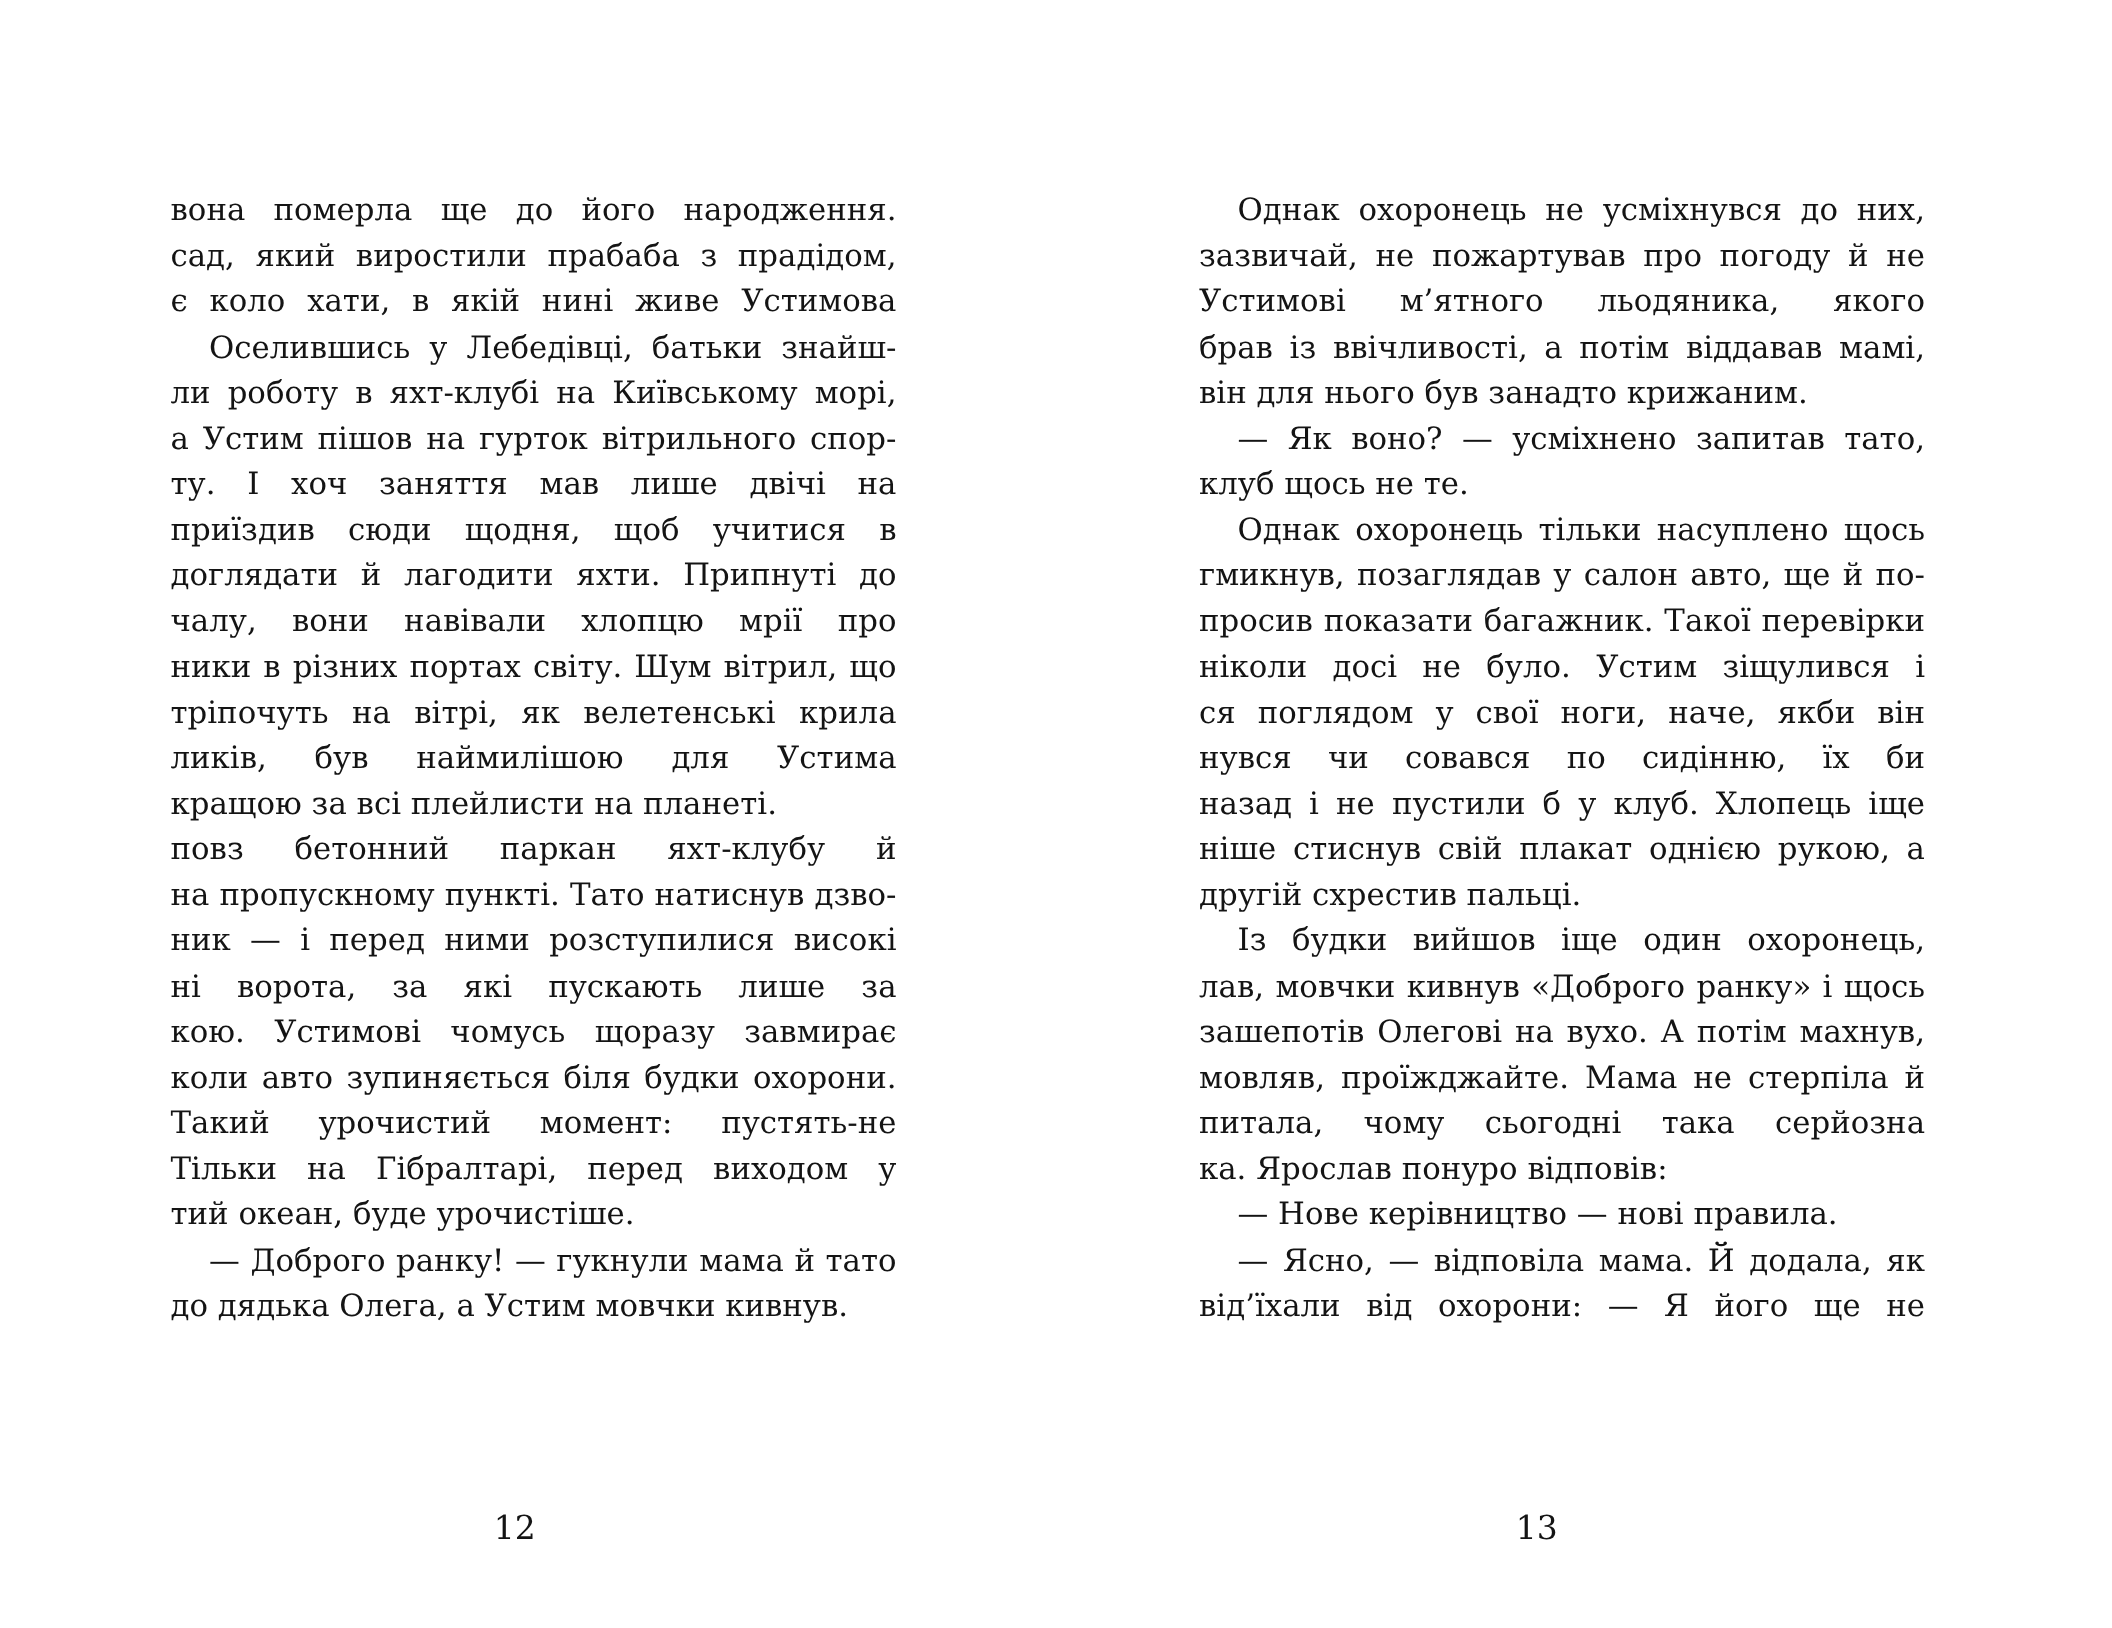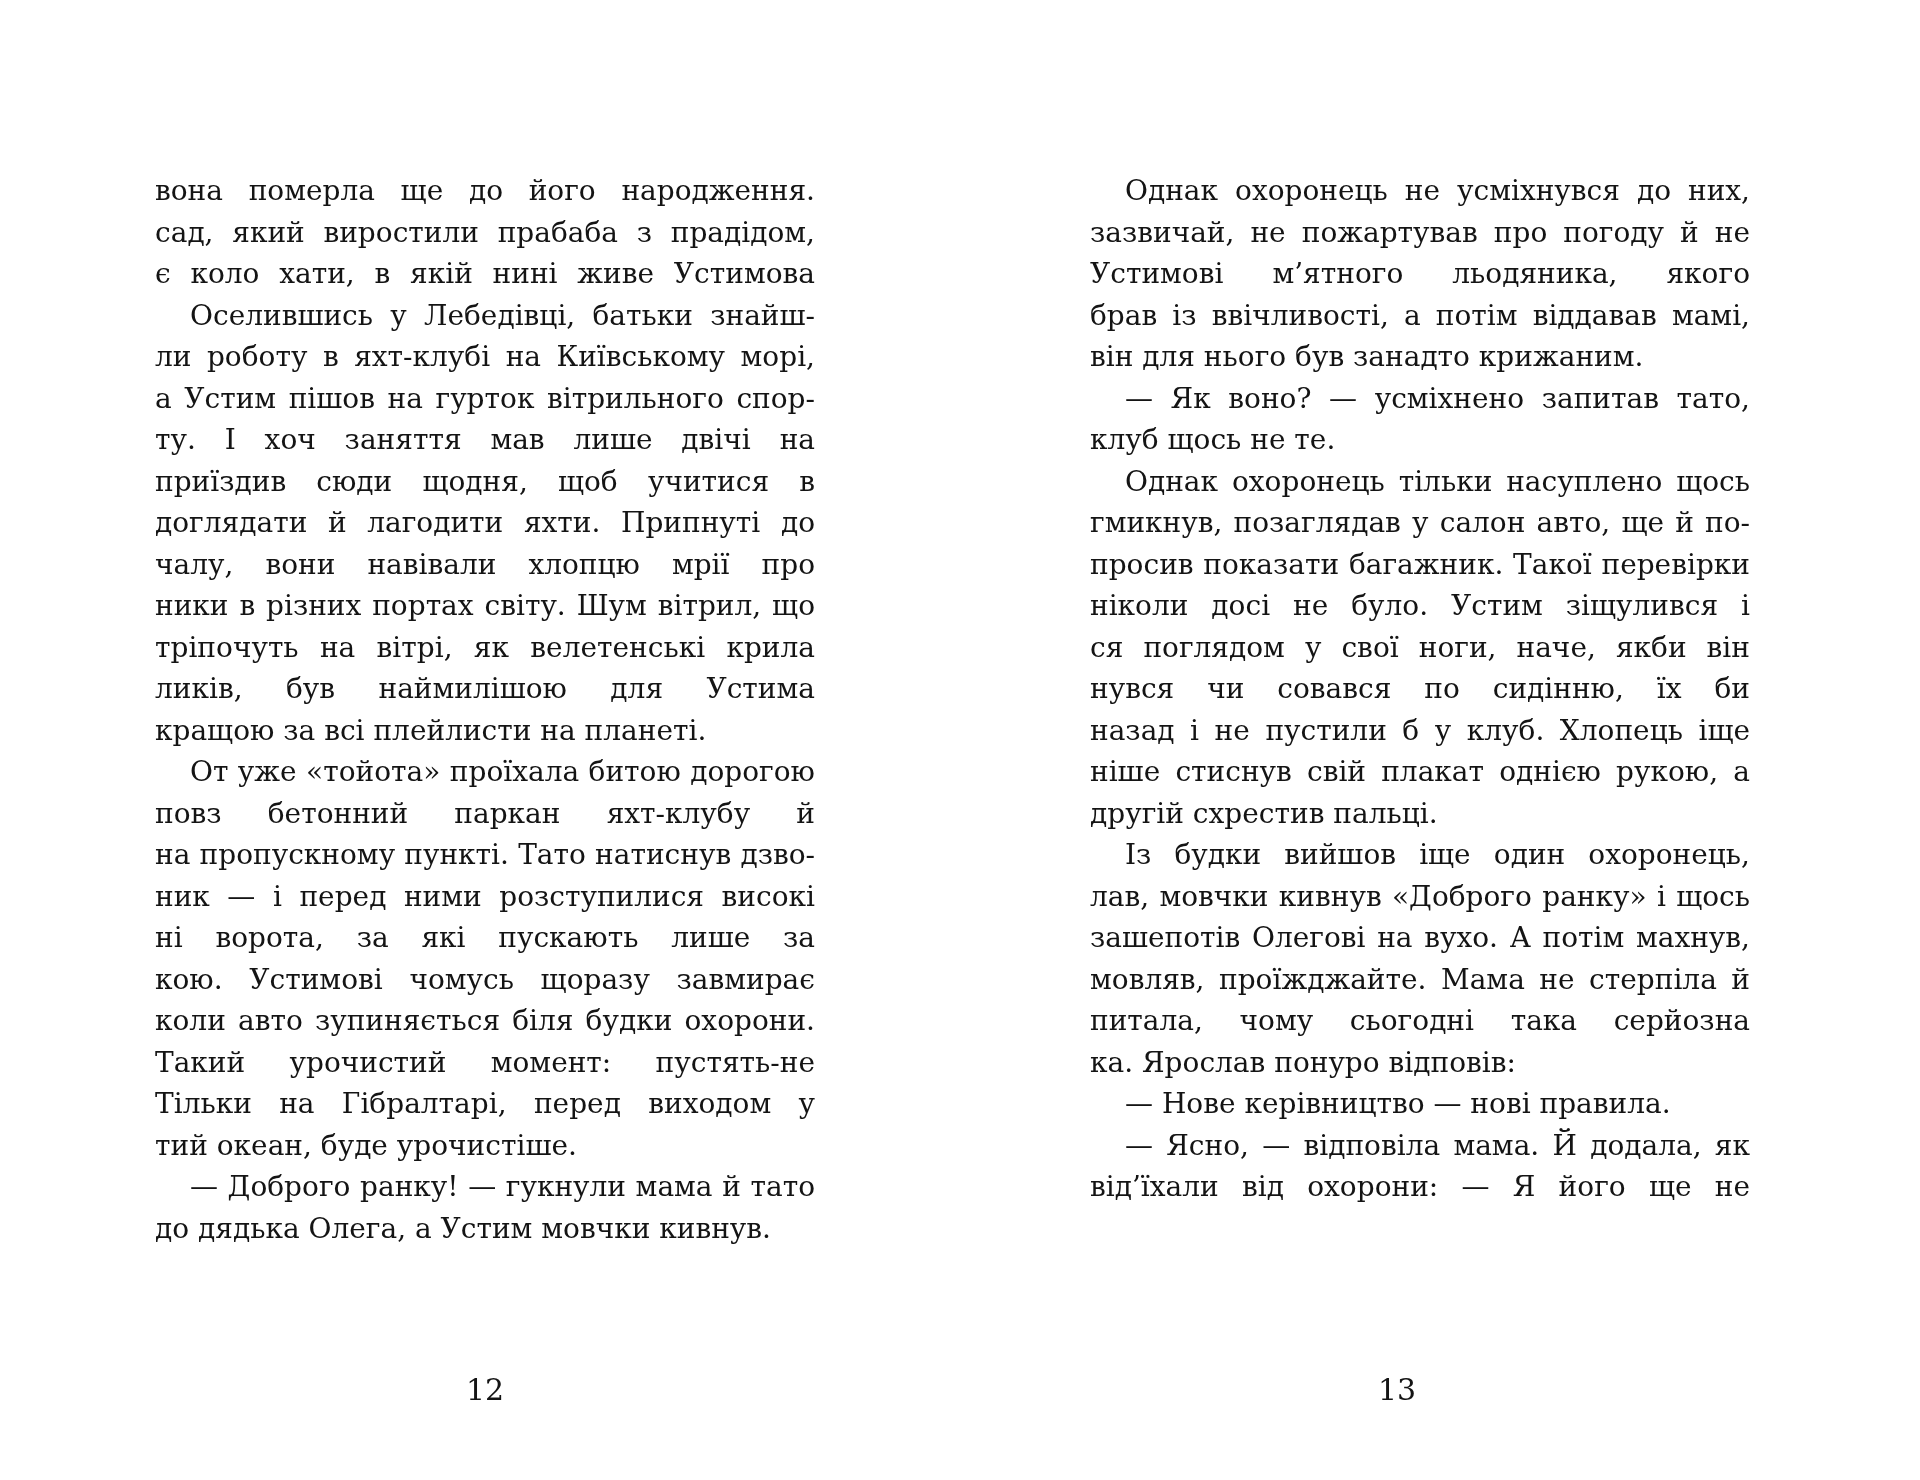--- a/index.html
+++ b/index.html
@@ -33,42 +33,41 @@
   .ln.e { text-align-last: left; }   
   .ln.i { text-indent: 35px; }       
   .pagenum {
     position: absolute;
     top: 1373px;
     width: 660px;
     text-align: center;
     font-size: 30px;
     line-height: 34px;
   }
-  .pagenum.left  { left: 155px; }
+  .pagenum.left  { left: 138px; }
   .pagenum.right { left: 1067px; }
 </style>
 </head>
 <body>
 
 <div class="page-text left">
     <div class="ln">вона померла ще до його народження. Проте</div>
     <div class="ln">сад, який виростили прабаба з прадідом, досі</div>
     <div class="ln e">є коло хати, в якій нині живе Устимова сім’я.</div>
     <div class="ln i">Оселившись у Лебедівці, батьки знайш-</div>
     <div class="ln">ли роботу в яхт-клубі на Київському морі,</div>
     <div class="ln">а Устим пішов на гурток вітрильного спор-</div>
     <div class="ln">ту. І хоч заняття мав лише двічі на тиждень,</div>
     <div class="ln">приїздив сюди щодня, щоб учитися в батька</div>
     <div class="ln">доглядати й лагодити яхти. Припнуті до при-</div>
     <div class="ln">чалу, вони навівали хлопцю мрії про вітриль-</div>
     <div class="ln">ники в різних портах світу. Шум вітрил, що</div>
     <div class="ln">тріпочуть на вітрі, як велетенські крила мете-</div>
     <div class="ln">ликів, був наймилішою для Устима музикою,</div>
     <div class="ln e">кращою за всі плейлисти на планеті.</div>
-    <div class="ln i">От уже «тойота» проїхала битою дорогою</div>
     <div class="ln">повз бетонний паркан яхт-клубу й зупинилася</div>
     <div class="ln">на пропускному пункті. Тато натиснув дзво-</div>
     <div class="ln">ник — і перед ними розступилися високі заліз-</div>
     <div class="ln">ні ворота, за які пускають лише за перепуст-</div>
     <div class="ln">кою. Устимові чомусь щоразу завмирає серце,</div>
     <div class="ln">коли авто зупиняється біля будки охорони.</div>
     <div class="ln">Такий урочистий момент: пустять-не пустять.</div>
     <div class="ln">Тільки на Гібралтарі, перед виходом у відкри-</div>
     <div class="ln e">тий океан, буде урочистіше.</div>
     <div class="ln i">— Доброго ранку! — гукнули мама й тато</div>

